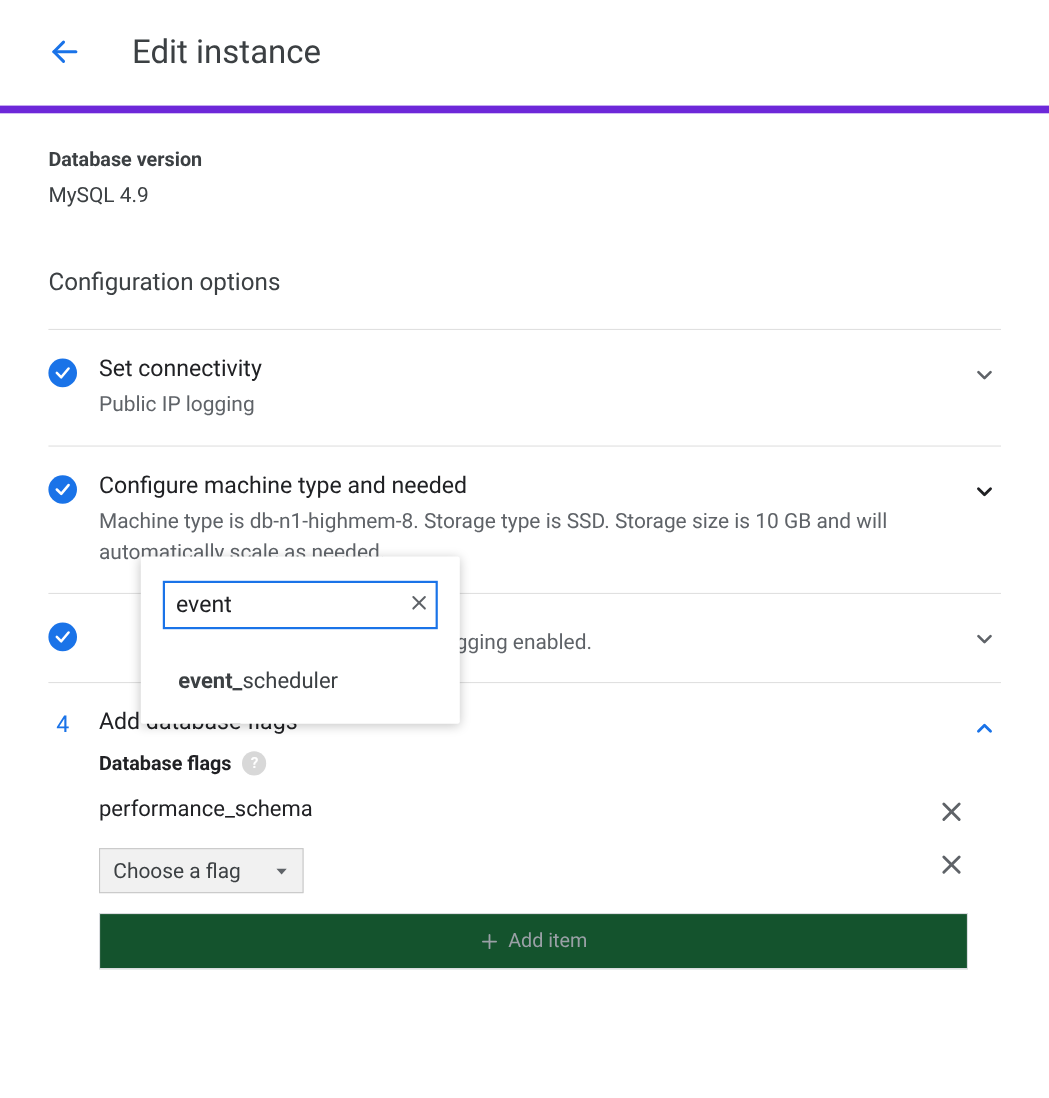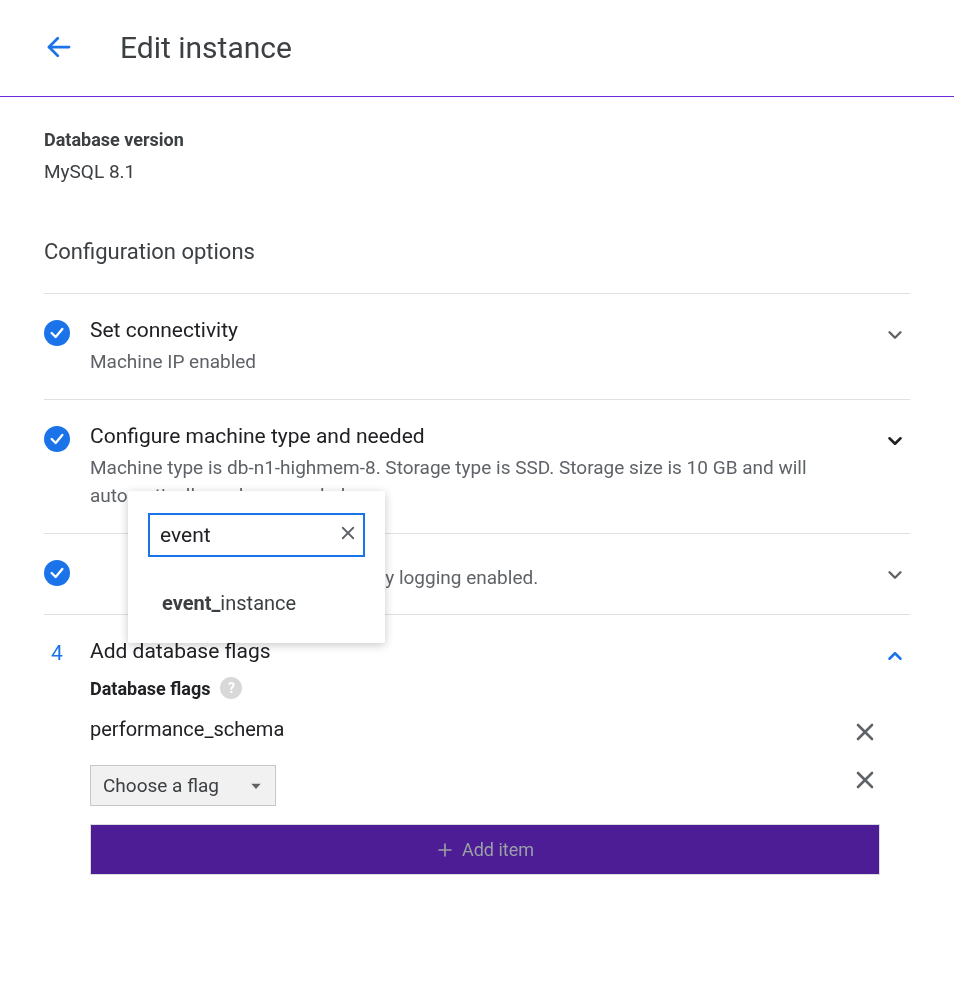--- a/index.html
+++ b/index.html
@@ -9,21 +9,21 @@
     color: #3c4043;
     width: 954px;
     height: 998px;
     position: relative;
   }
   
   .header-bar {
     display: flex;
     align-items: center;
     padding: 28px 20px 30px 40px;
-    border-bottom: 1px solid #6d28d9;
+    border-bottom: 7px solid #6d28d9;
   }
   .back-btn {
     width: 38px; height: 38px;
     display: flex; align-items: center; justify-content: center;
     cursor: pointer;
   }
   .page-title {
     font-size: 30px;
     font-weight: 400;
     color: #3c4043;
@@ -133,34 +133,34 @@
     padding: 8px 12px;
     font-size: 19px;
     color: #3c4043;
     gap: 30px;
     cursor: pointer;
   }
   .add-item-btn {
     margin-top: 18px;
     width: 100%;
     border: 1px solid #dadce0;
-    background: #4c1d95;
+    background: #14532d;
     padding: 14px 0;
     display:flex; align-items:center; justify-content:center;
     gap: 8px;
     color: #9aa0a6;
     font-size: 18px;
     cursor: pointer;
   }
   
   .autocomplete-pop {
     position: absolute;
     left: 128px;
-    top: 491px;
-    width: 257px;
+    top: 506px;
+    width: 290px;
     background: #fff;
     box-shadow: 0 2px 10px rgba(0,0,0,0.22);
     border-radius: 2px;
     z-index: 50;
     padding-bottom: 10px;
   }
   .ac-input-wrap {
     margin: 22px 20px 10px 20px;
     position: relative;
   }
@@ -195,36 +195,36 @@
     <svg width="30" height="30" viewBox="0 0 24 24" fill="none" stroke="#1a73e8" stroke-width="2.2" stroke-linecap="round" stroke-linejoin="round">
         <line x1="20" y1="12" x2="4" y2="12"></line>
         <polyline points="11 5 4 12 11 19"></polyline>
       </svg>
   </div>
   <div class="page-title">Edit instance</div>
 </div>
 
 <div class="content">
   <div class="db-version-label">Database version</div>
-  <div class="db-version-value">MySQL 8.1</div>
+  <div class="db-version-value">MySQL 4.9</div>
 
   <div class="config-title">Configuration options</div>
   <hr class="section-divider">
 
   <div class="section">
     <div class="section-icon">
       <div class="check-circle">
         <svg width="16" height="16" viewBox="0 0 24 24" fill="none" stroke="#fff" stroke-width="3.5" stroke-linecap="round" stroke-linejoin="round">
             <polyline points="4 12 10 18 20 6"></polyline>
           </svg>
       </div>
     </div>
     <div class="section-body">
       <div class="section-title">Set connectivity</div>
-      <div class="section-sub">Machine IP enabled</div>
+      <div class="section-sub">Public IP logging</div>
     </div>
     <div class="chevron">
       <svg width="22" height="22" viewBox="0 0 24 24" fill="none" stroke="#5f6368" stroke-width="2.6" stroke-linecap="round" stroke-linejoin="round">
           <polyline points="6 9 12 15 18 9"></polyline>
         </svg>
     </div>
   </div>
 
   <div class="section">
     <div class="section-icon">
@@ -323,15 +323,15 @@
   <div class="ac-input-wrap">
     <input class="ac-input" type="text" value="event" style="">
     <div class="ac-clear">
       <svg width="18" height="18" viewBox="0 0 24 24" fill="none" stroke="#5f6368" stroke-width="2.4" stroke-linecap="round">
           <line x1="5" y1="5" x2="19" y2="19"></line>
           <line x1="19" y1="5" x2="5" y2="19"></line>
         </svg>
     </div>
   </div>
   <div class="ac-option">
-    <b>event_</b><span>instance</span>
+    <b>event_</b><span>scheduler</span>
   </div>
 </div>
 
 </body></html>

